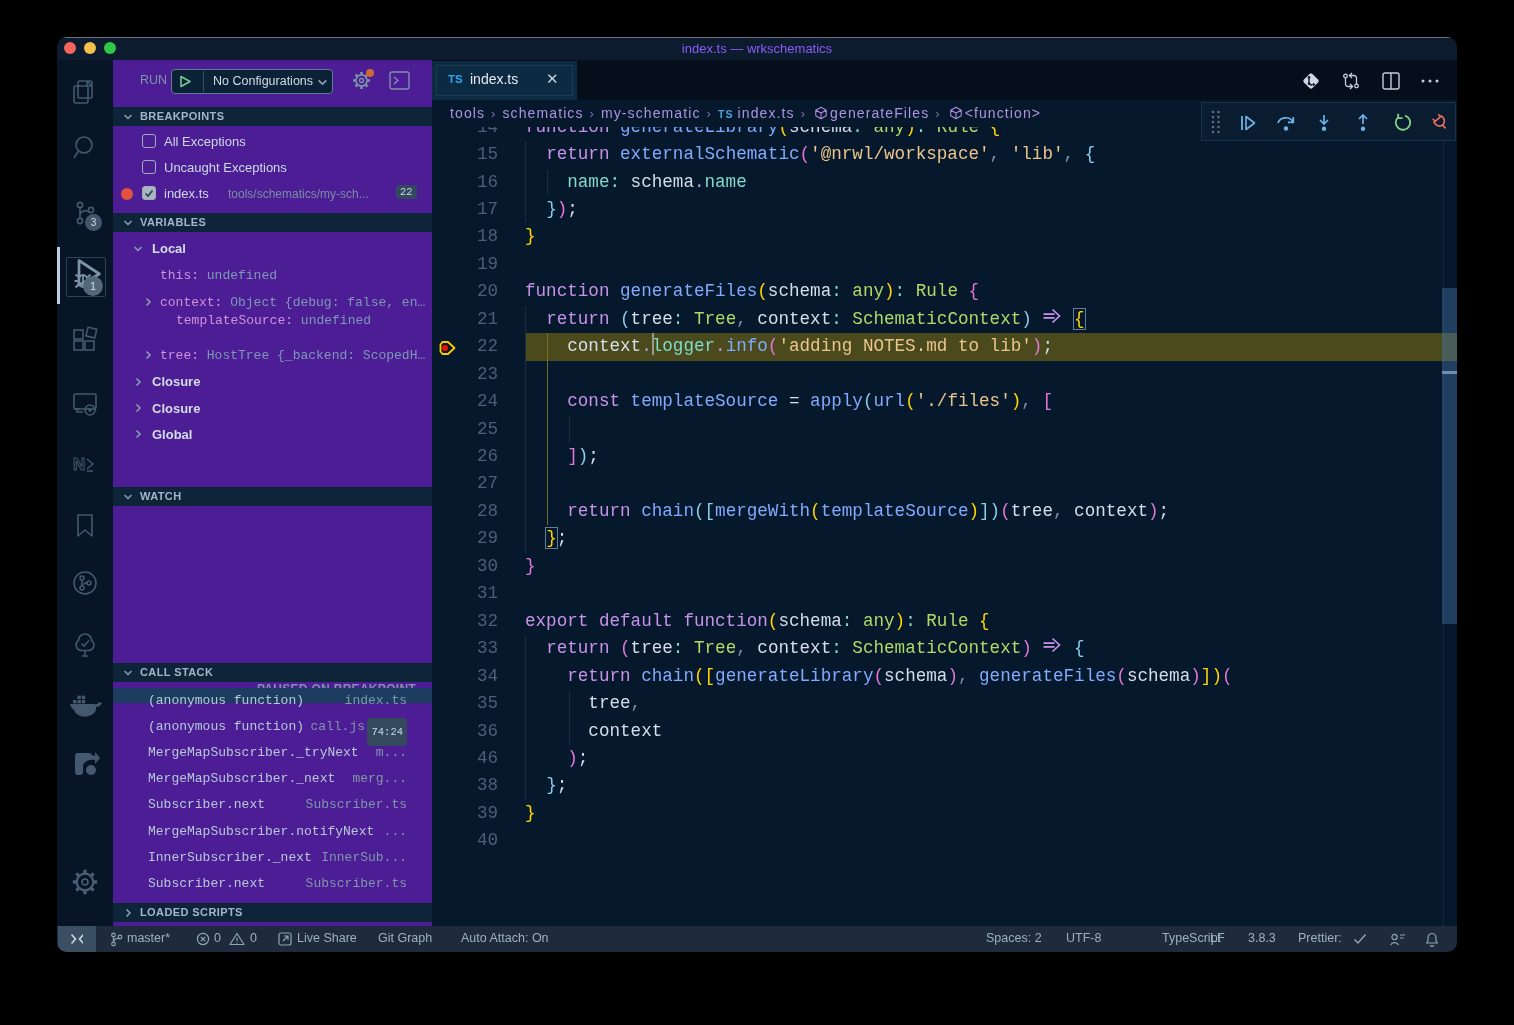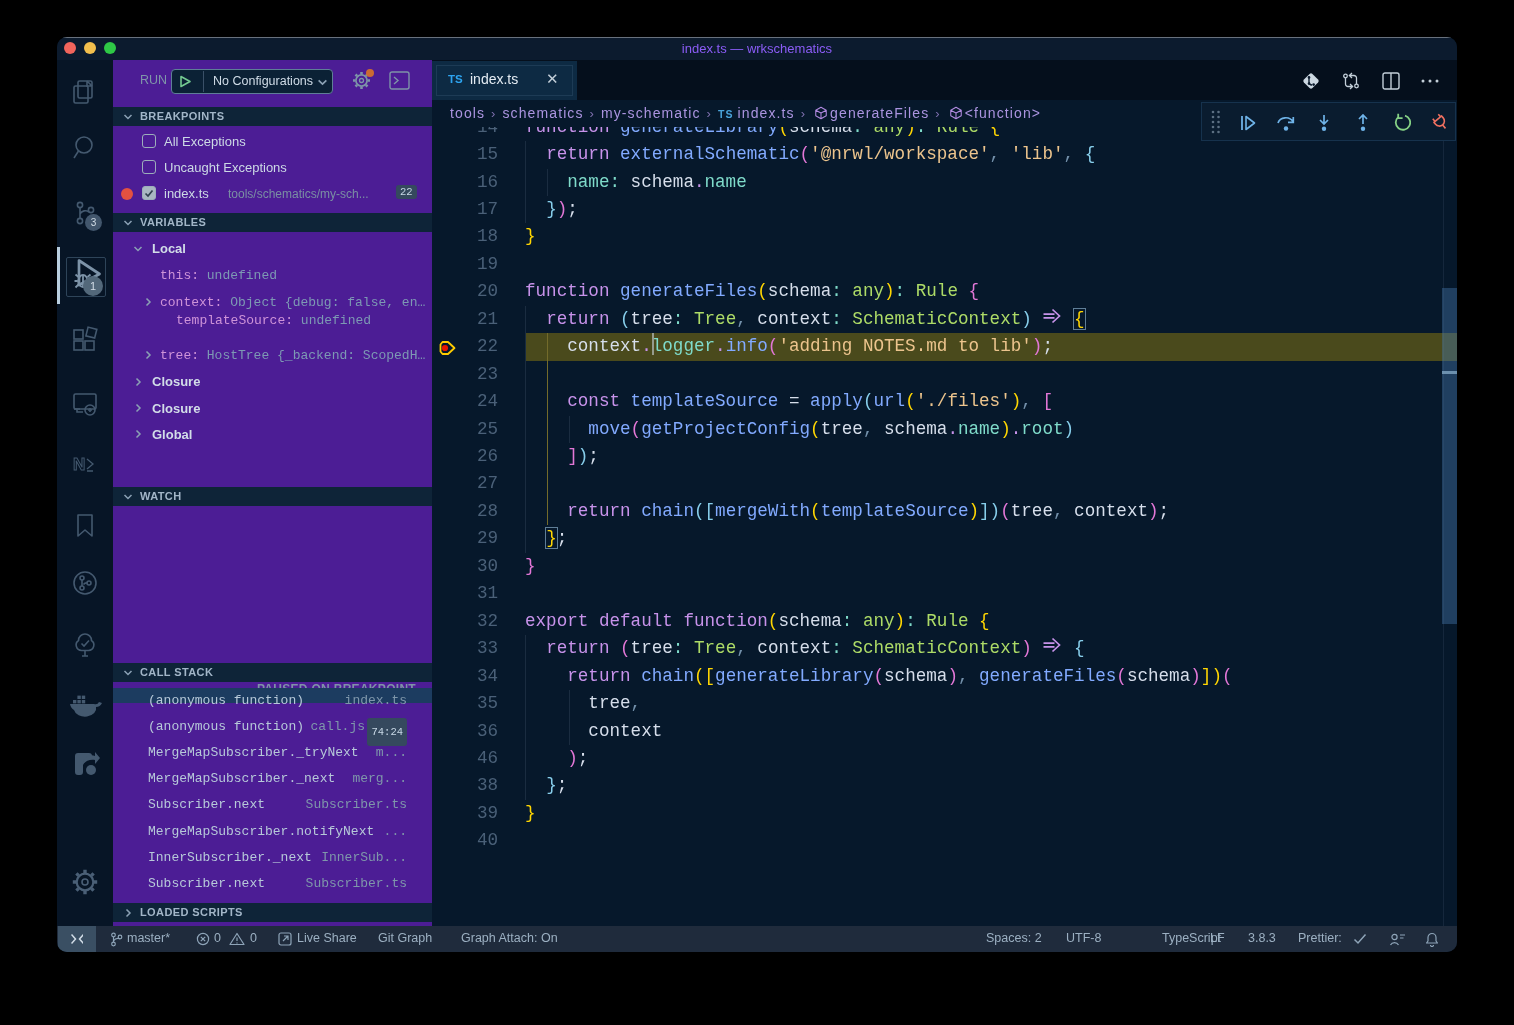--- a/index.html
+++ b/index.html
@@ -94,21 +94,20 @@
 <div class="lnum" style="top:245.8px">21</div>
 <div class="cline" style="top:245.8px"><i class="w">  </i><i class="ki">return</i><i class="w"> </i><i class="y">(</i><i class="w">tree</i><i class="m">:</i><i class="w"> </i><i class="t">Tree</i><i class="c">,</i><i class="w"> </i><i class="w">context</i><i class="m">:</i><i class="w"> </i><i class="t">SchematicContext</i><i class="y">)</i><i class="w"> </i><i class="arr"><svg width="21" height="16" viewBox="0 0 21 16" style="vertical-align:-3px">
             <path d="M1.5 6.1 L12.5 6.1 M1.5 9.9 L12.5 9.9 M10.5 1.5 L17.5 8 L10.5 14.5" stroke="#c792ea" stroke-width="1.7" fill="none"></path>
           </svg></i><i class="w"> </i><i class="bx g">{</i></div>
 <div class="lnum" style="top:273.2px">22</div>
 <div class="cline" style="top:273.2px"><i class="w">    </i><i class="w">context</i><i class="k">.</i><i class="caret"></i><i class="mi">logger</i><i class="k">.</i><i class="f">info</i><i class="o">(</i><i class="s">'adding NOTES.md to lib'</i><i class="o">)</i><i class="w">;</i></div>
 <div class="lnum" style="top:300.6px">23</div>
 <div class="lnum" style="top:328.1px">24</div>
 <div class="cline" style="top:328.1px"><i class="w">    </i><i class="k">const</i><i class="w"> </i><i class="f">templateSource</i><i class="w"> = </i><i class="f">apply</i><i class="y">(</i><i class="f">url</i><i class="g">(</i><i class="s">'./files'</i><i class="g">)</i><i class="c">,</i><i class="w"> </i><i class="o">[</i></div>
 <div class="lnum" style="top:355.5px">25</div>
-<div class="cline" style="top:355.5px"><i class="w">      </i><i class="f">move</i><i class="o">(</i><i class="f">getProjectConfig</i><i class="g">(</i><i class="wi">tree</i><i class="c">,</i><i class="w"> </i><i class="wi">schema</i><i class="k">.</i><i class="m">name</i><i class="g">)</i><i class="k">.</i><i class="mi">root</i><i class="y">)</i></div>
 <div class="lnum" style="top:383.0px">26</div>
 <div class="cline" style="top:383.0px"><i class="w">    </i><i class="o">]</i><i class="y">)</i><i class="w">;</i></div>
 <div class="lnum" style="top:410.4px">27</div>
 <div class="lnum" style="top:437.9px">28</div>
 <div class="cline" style="top:437.9px"><i class="w">    </i><i class="ki">return</i><i class="w"> </i><i class="f">chain</i><i class="y">(</i><i class="y">[</i><i class="f">mergeWith</i><i class="g">(</i><i class="f">templateSource</i><i class="g">)</i><i class="y">]</i><i class="y">)</i><i class="o">(</i><i class="w">tree</i><i class="c">,</i><i class="w"> </i><i class="w">context</i><i class="o">)</i><i class="w">;</i></div>
 <div class="lnum" style="top:465.4px">29</div>
 <div class="cline" style="top:465.4px"><i class="w">  </i><i class="bx g">}</i><i class="w">;</i></div>
 <div class="lnum" style="top:492.8px">30</div>
 <div class="cline" style="top:492.8px"><i class="o">}</i></div>
 <div class="lnum" style="top:520.2px">31</div>
@@ -468,21 +467,21 @@
         <path d="M8 1.5 L15 12.5 L1 12.5 Z" fill="none" stroke="#8ea4b8" stroke-width="1.2" stroke-linejoin="round"></path>
         <path d="M8 5.5 L8 9 M8 10.5 L8 11.5" stroke="#8ea4b8" stroke-width="1.2"></path>
       </svg>
 <span class="it" style="left:193px;">0</span>
 <svg style="position:absolute;left:221px;top:6px" width="14" height="14" viewBox="0 0 14 14">
         <rect x="1" y="1" width="12" height="12" rx="2" fill="none" stroke="#8ea4b8" stroke-width="1.2"></rect>
         <path d="M6 4 L10 4 L10 8 M10 4 L5 9" stroke="#8ea4b8" stroke-width="1.2" fill="none"></path>
       </svg>
 <span class="it" style="left:240px;">Live Share</span>
 <span class="it" style="left:321px;">Git Graph</span>
-<span class="it" style="left:404px;">Graph Attach: On</span>
+<span class="it" style="left:404px;">Auto Attach: On</span>
 <span class="it" style="left:827px;margin-top:35px;">Ln 22, Col 13</span>
 <span class="it" style="left:929px;">Spaces: 2</span>
 <span class="it" style="left:1009px;">UTF-8</span>
 <span class="it" style="left:1119px;margin-left:34px;">LF</span>
 <span class="it" style="left:1105px;">TypeScript</span>
 <span class="it" style="left:1191px;">3.8.3</span>
 <span class="it" style="left:1241px;">Prettier:</span>
 <svg style="position:absolute;left:1296px;top:7px" width="14" height="12" viewBox="0 0 14 12">
         <path d="M1.5 6.5 L5 10 L12.5 1.5" stroke="#8ea4b8" stroke-width="1.5" fill="none"></path>
       </svg>

